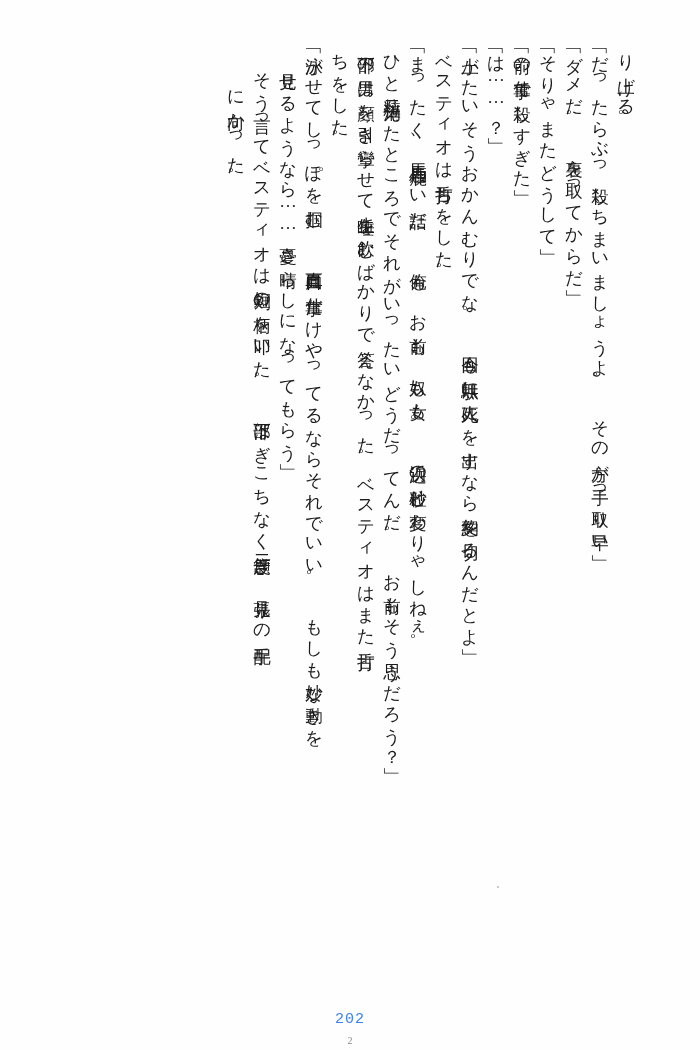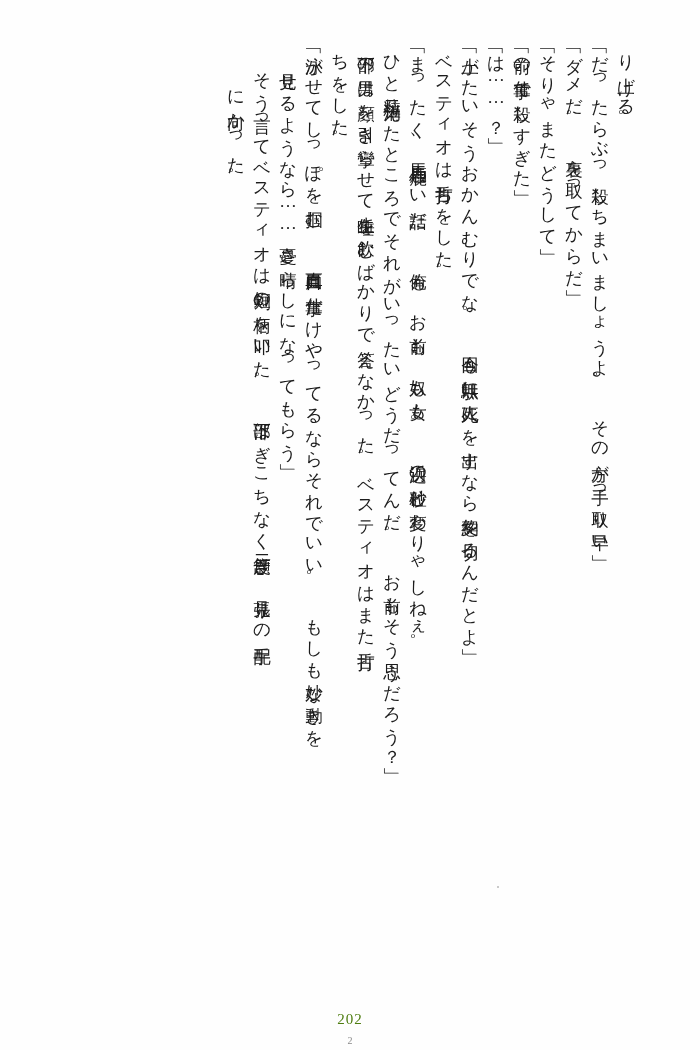--- a/index.html
+++ b/index.html
@@ -53,22 +53,22 @@
   .indent-2 { padding-top: 36px; }
 
   #page-number {
     position: absolute;
     left: 0;
     right: 0;
     bottom: 22px;
     text-align: center;
     font-size: 15px;
     letter-spacing: 1px;
-    color: #4d7c0f;
-    font-family: Liberation Serif, serif;
+    color: #3b82f6;
+    font-family: Liberation Mono, monospace;
   }
   #page-number-sub {
     position: absolute;
     left: 0;
     right: 0;
     bottom: 4px;
     text-align: center;
     font-size: 10px;
     color: #8a8a8a;
     font-family: "Liberation Serif", "DejaVu Serif", serif;

